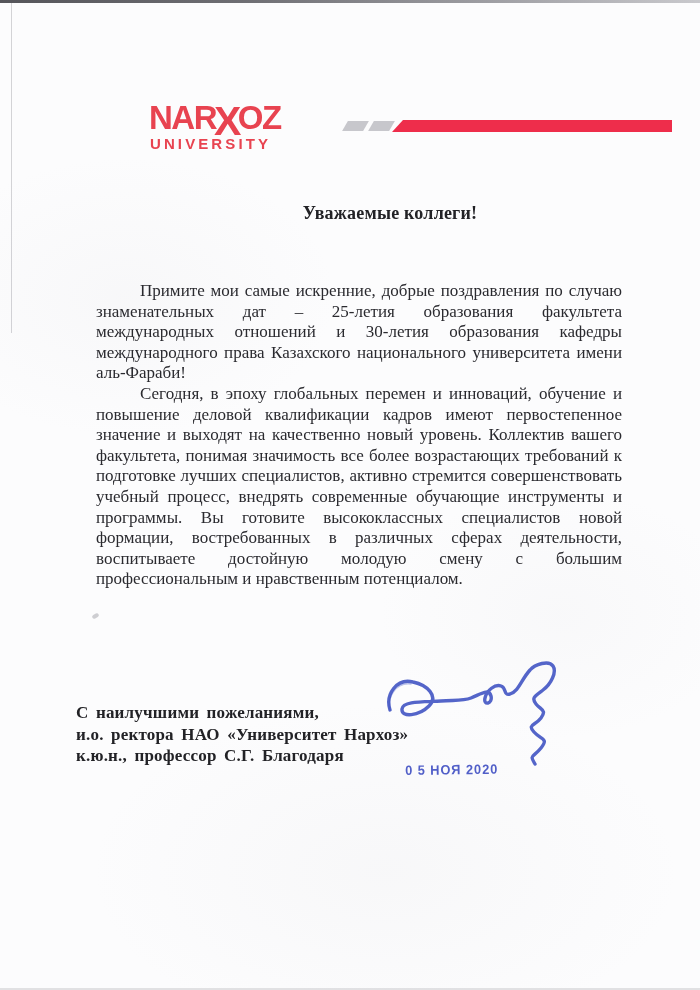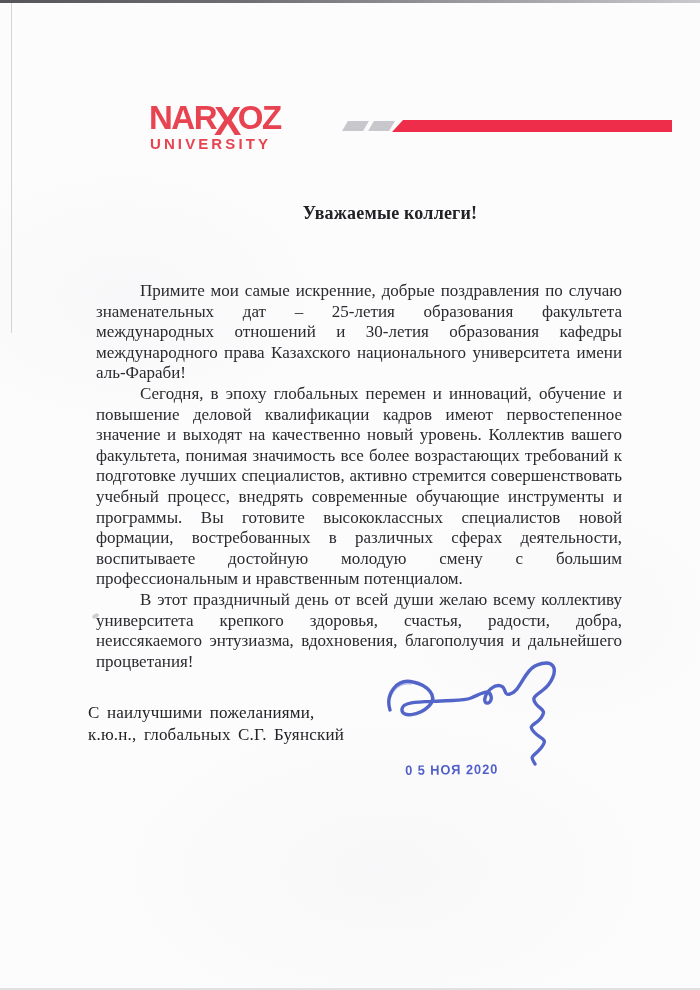--- a/index.html
+++ b/index.html
@@ -54,22 +54,22 @@
     text-align:center;font-weight:700;font-size:18px;line-height:22px;
     color:#222226;letter-spacing:0.2px;
   }
   .body-text{
     position:absolute;left:96px;top:281px;width:526px;
     font-size:17px;line-height:20.6px;color:#2a2a2f;
     text-align:justify;
   }
   .body-text p{margin:0;text-indent:44px;}
   .closing{
-    position:absolute;left:88px;top:702px;
-    font-weight:400;font-size:17px;line-height:21.5px;color:#222226;
+    position:absolute;left:76px;top:702px;
+    font-weight:700;font-size:17px;line-height:21.5px;color:#222226;
     word-spacing:3px;letter-spacing:0.2px;
   }
   .signature-svg{position:absolute;left:383px;top:654px;}
   .stamp{
     position:absolute;left:405px;top:763px;
     font-family:"Liberation Sans", sans-serif;
     font-weight:700;font-size:13.5px;letter-spacing:1px;
     color:#4352c4;opacity:.92;
     transform:rotate(-0.8deg) scaleX(0.95);transform-origin:left top;
     white-space:pre;
@@ -100,26 +100,26 @@
     <div class="red-bar"></div>
   </div>
 
   <div class="greeting">
     <div>Уважаемые коллеги!</div>
   </div>
 
   <div class="body-text">
     <p>Примите мои самые искренние, добрые поздравления по случаю знаменательных дат – 25-летия образования факультета международных отношений и 30-летия образования кафедры международного права Казахского национального университета имени аль-Фараби!</p>
     <p>Сегодня, в эпоху глобальных перемен и инноваций, обучение и повышение деловой квалификации кадров имеют первостепенное значение и выходят на качественно новый уровень. Коллектив вашего факультета, понимая значимость все более возрастающих требований к подготовке лучших специалистов, активно стремится совершенствовать учебный процесс, внедрять современные обучающие инструменты и программы. Вы готовите высококлассных специалистов новой формации, востребованных в различных сферах деятельности, воспитываете достойную молодую смену с большим профессиональным и нравственным потенциалом.</p>
-    <p>В этот праздничный день от всей души желаю всему коллективу университета крепкого здоровья, счастья, радости, добра, неиссякаемого энтузиазма, вдохновения, благополучия и дальнейшего процветания!</p>
   </div>
 
   <div class="closing">
     <div>С наилучшими пожеланиями,</div>
-    <div>к.ю.н., глобальных С.Г. Буянский</div>
+    <div>и.о. ректора НАО «Университет Нархоз»</div>
+    <div>к.ю.н., профессор С.Г. Благодаря</div>
   </div>
 
   <svg class="signature-svg" width="185" height="120" viewBox="0 0 185 120" fill="none">
     <path d="M 7 56
              C 2 40, 14 24, 30 28
              C 44 31, 56 42, 46 52
              C 36 62, 18 64, 19 55
              C 20 47, 40 48, 58 47
              C 72 46, 80 47, 88 44
              C 98 40, 106 34, 108 42

